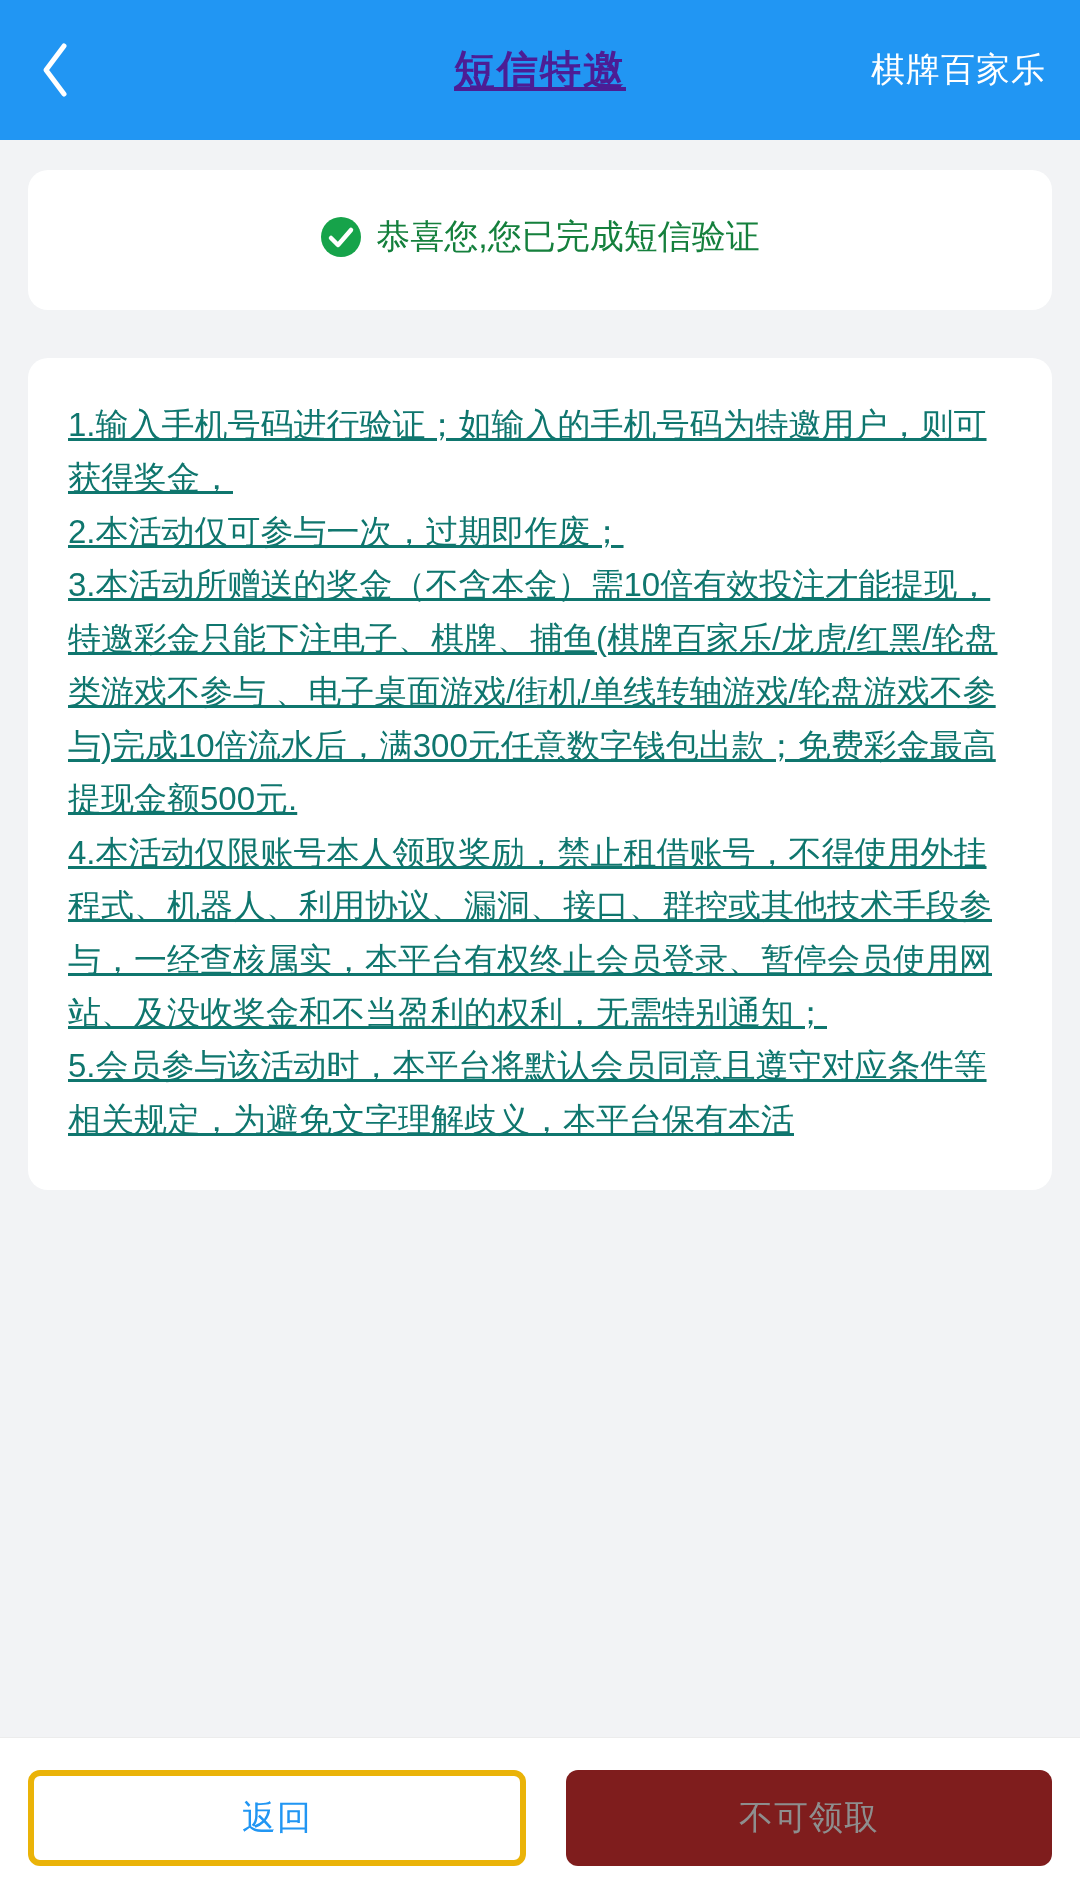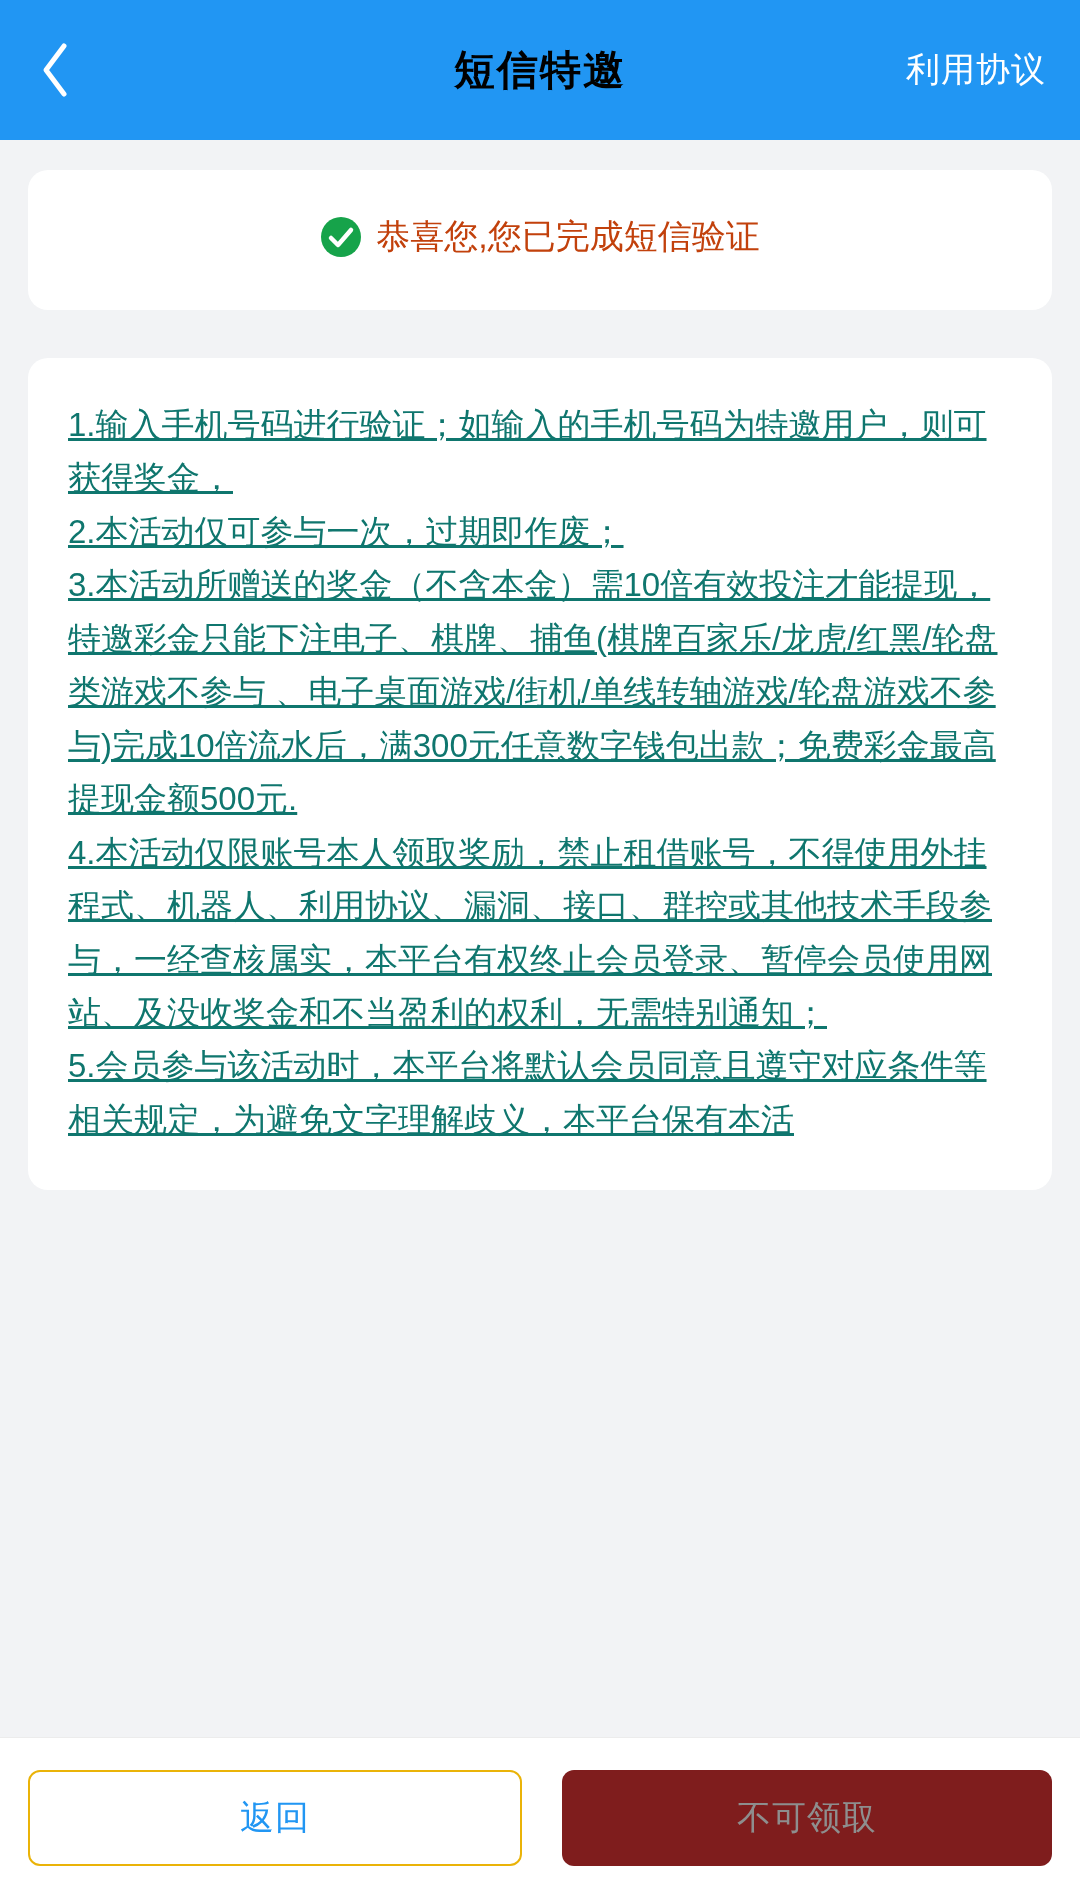--- a/index.html
+++ b/index.html
@@ -40,25 +40,26 @@
   }
   .back-chev {
     display: block;
     width: 30px;
     height: 56px;
   }
   .header-title {
     position: absolute;
     left: 0; right: 0;
     text-align: center;
-    color: #000000;
+    color: #4c1d95;
     font-size: 41px;
     font-weight: bold;
     letter-spacing: 2px;
     pointer-events: none;
+    text-decoration: underline;
   }
   .header-right {
     color: #fff;
     font-size: 34px;
     letter-spacing: 1px;
     cursor: pointer;
     z-index: 2;
   }
 
   
@@ -77,21 +78,21 @@
     justify-content: center;
     gap: 14px;
   }
   .check-icon {
     width: 42px;
     height: 42px;
     flex: 0 0 auto;
   }
   .status-text {
     font-size: 34px;
-    color: #c2410c;
+    color: #15803d;
     text-align: right;
   }
   .bonus-line {
     margin-top: 38px;
     font-size: 34px;
     color: #2e2e2e;
   }
 
   .card-rules {
     margin-top: 48px;
@@ -124,21 +125,21 @@
     border-radius: 12px;
     font-size: 34px;
     display: flex;
     align-items: center;
     justify-content: center;
     flex: 1 1 0;
     letter-spacing: 1px;
   }
   .btn-outline {
     background: #fff;
-    border: 2px solid #eab308;
+    border: 6px solid #eab308;
     color: #2196f3;
     cursor: pointer;
   }
   .btn-disabled {
     background: #7f1d1d;
     color: #8e8e8e;
     border: none;
     cursor: default;
   }
 </style>
@@ -147,21 +148,21 @@
 
 <div class="screen">
 
   <div class="header">
     <div class="back-btn">
       <svg class="back-chev" viewBox="0 0 30 56">
         <polyline points="24,4 6,28 24,52" fill="none" stroke="#ffffff" stroke-width="5" stroke-linecap="round" stroke-linejoin="round"></polyline>
       </svg>
     </div>
     <div class="header-title">短信特邀</div>
-    <div class="header-right">利用协议</div>
+    <div class="header-right">棋牌百家乐</div>
   </div>
 
   <div class="card card-status">
     <div class="status-line">
       <svg class="check-icon" viewBox="0 0 42 42">
         <circle cx="21" cy="21" r="20" fill="#16a34a"></circle>
         <polyline points="11,22 18,29 31,14" fill="none" stroke="#ffffff" stroke-width="4.5" stroke-linecap="round" stroke-linejoin="round"></polyline>
       </svg>
       <span class="status-text">恭喜您,您已完成短信验证</span>
     </div>

